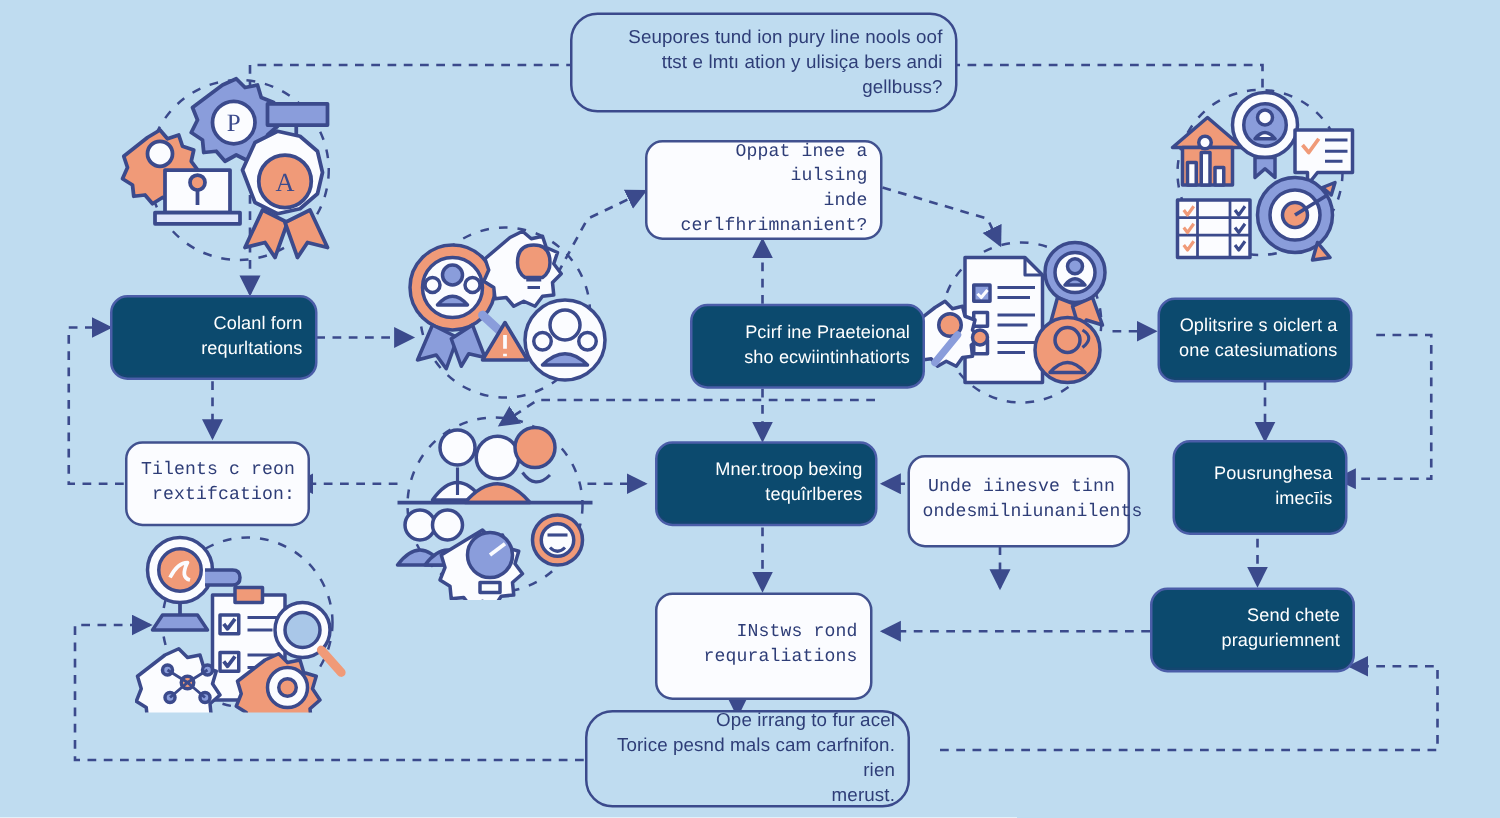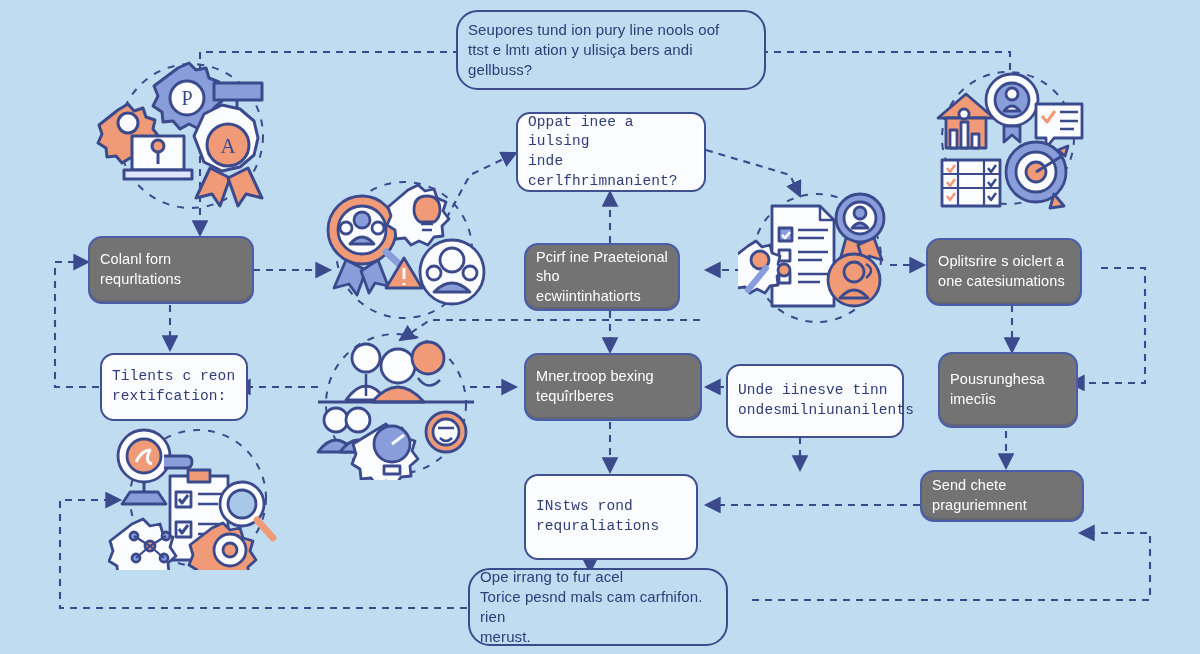--- a/index.html
+++ b/index.html
@@ -21,31 +21,31 @@
     left: 0; top: 0;
     width: 1200px; height: 654px;
     pointer-events: none;
   }
   .node {
     position: absolute;
     box-sizing: border-box;
     display: flex;
     align-items: center;
     justify-content: center;
-    text-align: left;
+    text-align: right;
     border-radius: 14px;
     border: 2px solid #3b4a8c;
     font-size: 14.5px;
     line-height: 1.35;
     letter-spacing: 0.1px;
     padding: 6px 10px;
     z-index: 5;
   }
   .node.filled {
-    background: #737373;
+    background: #0c4a6e;
     color: #ffffff;
     border-color: #4b5da8;
     box-shadow: inset 0 -2px 0 rgba(45,60,120,.25);
   }
   .node.outline {
     background: #fbfcff;
     color: #2e3d77;
     border-color: #41518f;
     font-family: Liberation Mono, monospace;
   }
@@ -342,21 +342,21 @@
   </div>
 
   <div class="node filled" style="left:88px; top:236px; width:166px; height:68px;">
     <span>Colanl forn<br>requrltations</span>
   </div>
 
   <div class="node outline" style="left:100px; top:353px; width:148px; height:68px;">
     <span>Tilents c reon<br>rextifcation:</span>
   </div>
 
-  <div class="node filled" style="left:524px; top:243px; width:156px; height:68px;">
+  <div class="node filled" style="left:552px; top:243px; width:188px; height:68px;">
     <span>Pcirf ine Praeteional<br>sho ecwiintinhatiorts</span>
   </div>
 
   <div class="node filled" style="left:524px; top:353px; width:178px; height:68px;">
     <span>Mner.troop bexing<br>tequîrlberes</span>
   </div>
 
   <div class="node outline" style="left:726px; top:364px; width:178px; height:74px;">
     <span>Unde iinesve tinn<br>ondesmilniunanilents</span>
   </div>
@@ -366,21 +366,21 @@
   </div>
 
   <div class="node filled" style="left:938px; top:352px; width:140px; height:76px;">
     <span>Pousrunghesa<br>imecīis</span>
   </div>
 
   <div class="node outline" style="left:524px; top:474px; width:174px; height:86px;">
     <span>INstws rond<br>requraliations</span>
   </div>
 
-  <div class="node filled" style="left:920px; top:470px; width:164px; height:52px;">
+  <div class="node filled" style="left:920px; top:470px; width:164px; height:68px;">
     <span>Send chete<br>praguriemnent</span>
   </div>
 
   <div class="node note" style="left:468px; top:568px; width:260px; height:78px;">
     <span>Ope irrang to fur acel<br>Torice pesnd mals cam carfnifon. rien<br>merust.</span>
   </div>
 
 </div>
 
 </body></html>

